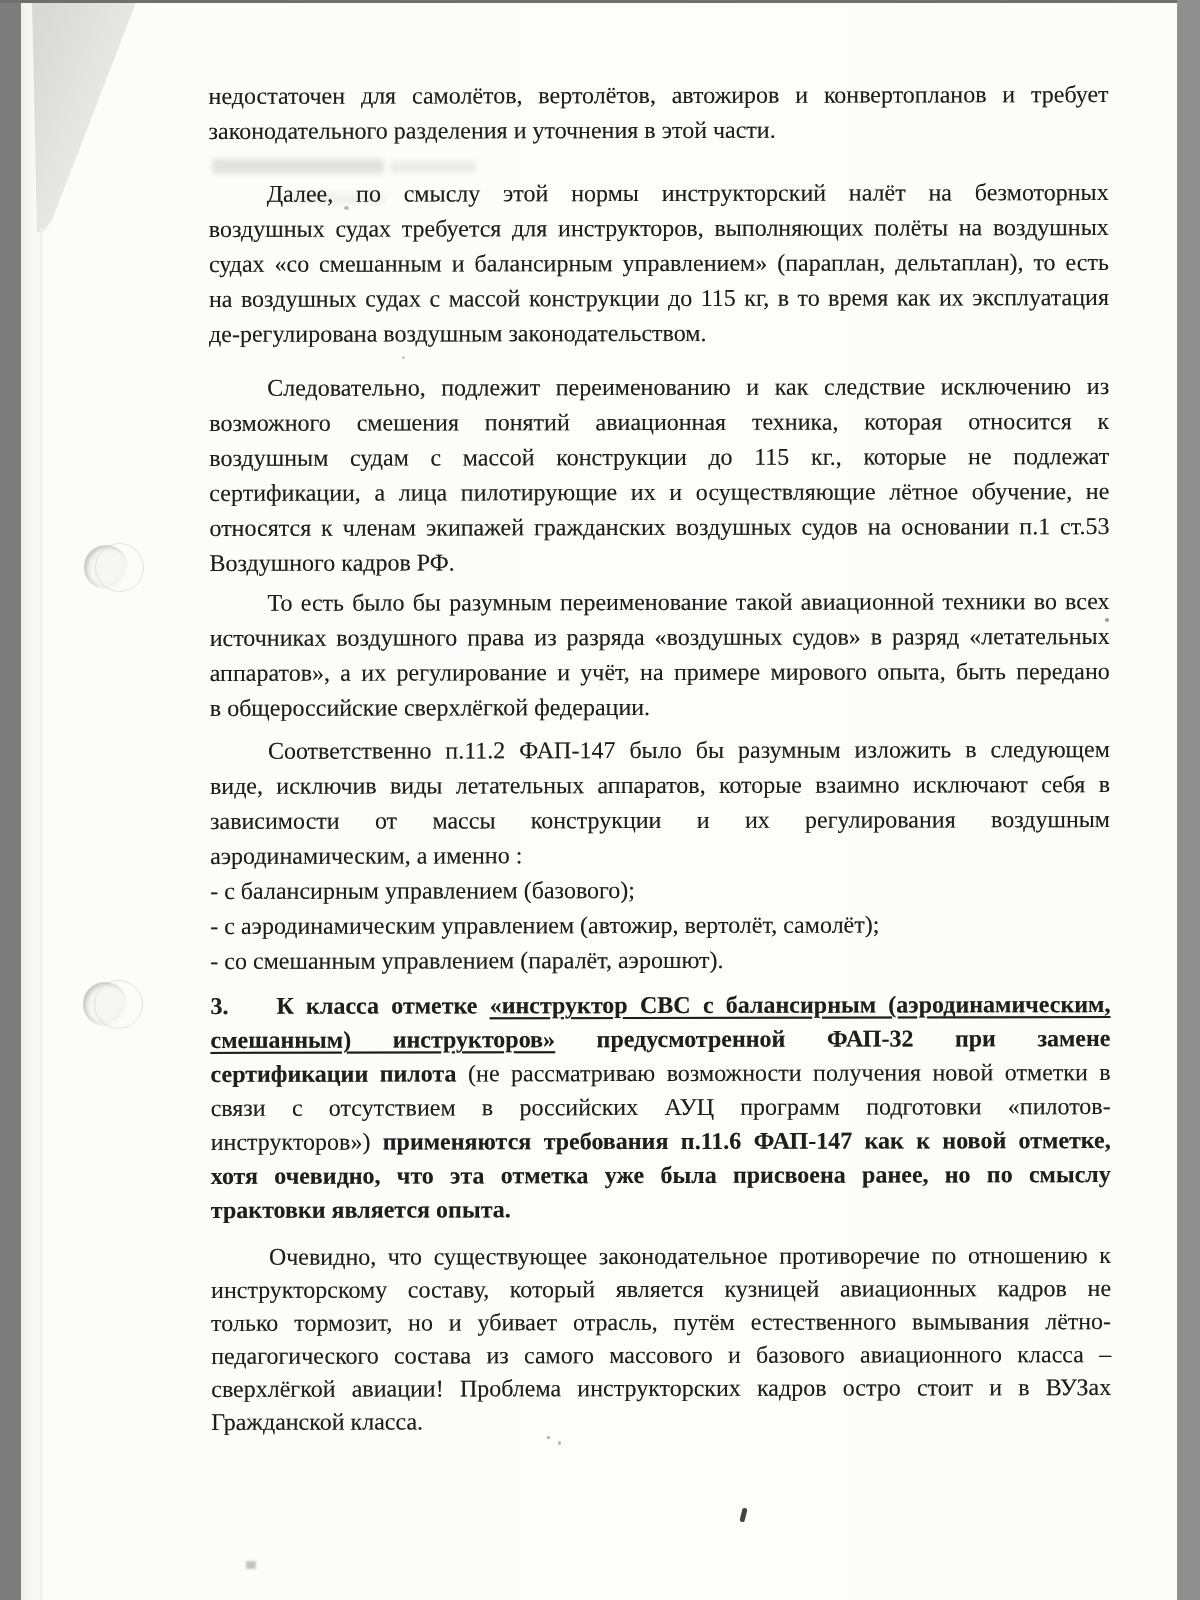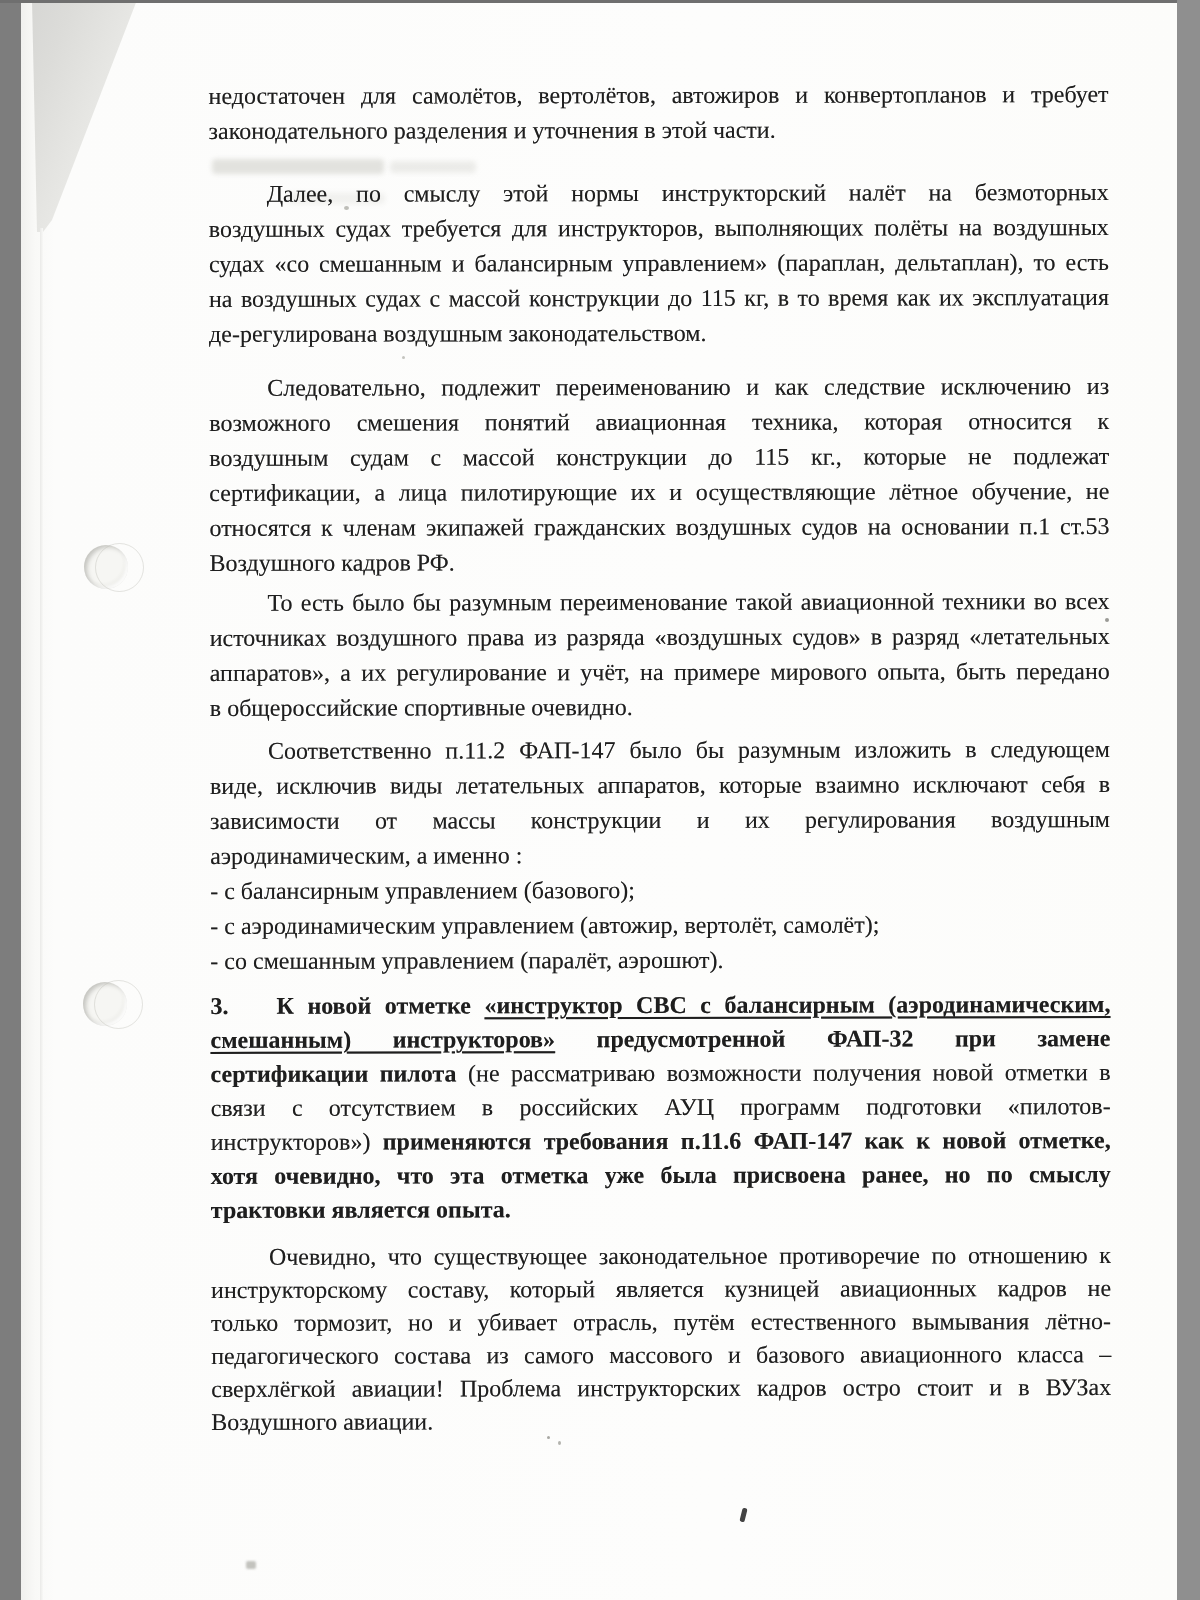--- a/index.html
+++ b/index.html
@@ -120,43 +120,43 @@
         <div class="line j"><span class="seg-normal">возможного смешения понятий авиационная техника, которая относится к</span></div>
         <div class="line j"><span class="seg-normal">воздушным судам с массой конструкции до 115 кг., которые не подлежат</span></div>
         <div class="line j"><span class="seg-normal">сертификации, а лица пилотирующие их и осуществляющие лётное обучение, не</span></div>
         <div class="line j"><span class="seg-normal">относятся к членам экипажей гражданских воздушных судов на основании п.1 ст.53</span></div>
         <div class="line l"><span class="seg-normal">Воздушного кадров РФ.</span></div>
       </div>
       <div class="para" style="top: 585px; --lh: 35px;">
         <div class="line j ind"><span class="seg-normal">То есть было бы разумным переименование такой авиационной техники во всех</span></div>
         <div class="line j"><span class="seg-normal">источниках воздушного права из разряда «воздушных судов» в разряд «летательных</span></div>
         <div class="line j"><span class="seg-normal">аппаратов», а их регулирование и учёт, на примере мирового опыта, быть передано</span></div>
-        <div class="line l"><span class="seg-normal">в общероссийские спортивные очевидно.</span></div>
+        <div class="line l"><span class="seg-normal">в общероссийские сверхлёгкой федерации.</span></div>
       </div>
       <div class="para" style="top: 733px; --lh: 35px;">
         <div class="line j ind"><span class="seg-normal">Соответственно п.11.2 ФАП-147 было бы разумным изложить в следующем</span></div>
         <div class="line j"><span class="seg-normal">виде, исключив виды летательных аппаратов, которые взаимно исключают себя в</span></div>
         <div class="line j"><span class="seg-normal">зависимости от массы конструкции и их регулирования воздушным</span></div>
         <div class="line l"><span class="seg-normal">аэродинамическим, а именно :</span></div>
         <div class="line l"><span class="seg-normal">- с балансирным управлением (базового);</span></div>
         <div class="line l"><span class="seg-normal">- с аэродинамическим управлением (автожир, вертолёт, самолёт);</span></div>
         <div class="line l"><span class="seg-normal">- со смешанным управлением (паралёт, аэрошют).</span></div>
       </div>
       <div class="para" style="top: 988px; --lh: 34px;">
-        <div class="line j"><span class="seg-num">3.</span><span class="seg-tab"></span><span class="seg-bold">К новой отметке </span><span class="seg-boldu">«инструктор СВС с балансирным (аэродинамическим,</span></div>
+        <div class="line j"><span class="seg-num">3.</span><span class="seg-tab"></span><span class="seg-bold">К класса отметке </span><span class="seg-boldu">«инструктор СВС с балансирным (аэродинамическим,</span></div>
         <div class="line j"><span class="seg-boldu">смешанным) инструкторов»</span><span class="seg-bold"> предусмотренной ФАП-32 при замене</span></div>
         <div class="line j"><span class="seg-bold">сертификации пилота </span><span class="seg-normal">(не рассматриваю возможности получения новой отметки в</span></div>
         <div class="line j"><span class="seg-normal">связи с отсутствием в российских АУЦ программ подготовки «пилотов-</span></div>
         <div class="line j"><span class="seg-normal">инструкторов») </span><span class="seg-bold">применяются требования п.11.6 ФАП-147 как к новой отметке,</span></div>
         <div class="line j"><span class="seg-bold">хотя очевидно, что эта отметка уже была присвоена ранее, но по смыслу</span></div>
         <div class="line l"><span class="seg-bold">трактовки является опыта.</span></div>
       </div>
       <div class="para" style="top: 1240px; --lh: 33px;">
         <div class="line j ind"><span class="seg-normal">Очевидно, что существующее законодательное противоречие по отношению к</span></div>
         <div class="line j"><span class="seg-normal">инструкторскому составу, который является кузницей авиационных кадров не</span></div>
         <div class="line j"><span class="seg-normal">только тормозит, но и убивает отрасль, путём естественного вымывания лётно-</span></div>
         <div class="line j"><span class="seg-normal">педагогического состава из самого массового и базового авиационного класса –</span></div>
         <div class="line j"><span class="seg-normal">сверхлёгкой авиации! Проблема инструкторских кадров остро стоит и в ВУЗах</span></div>
-        <div class="line l"><span class="seg-normal">Воздушного авиации.</span></div>
+        <div class="line l"><span class="seg-normal">Гражданской класса.</span></div>
       </div>
     </div>
 
 </div>
 
 </body></html>

